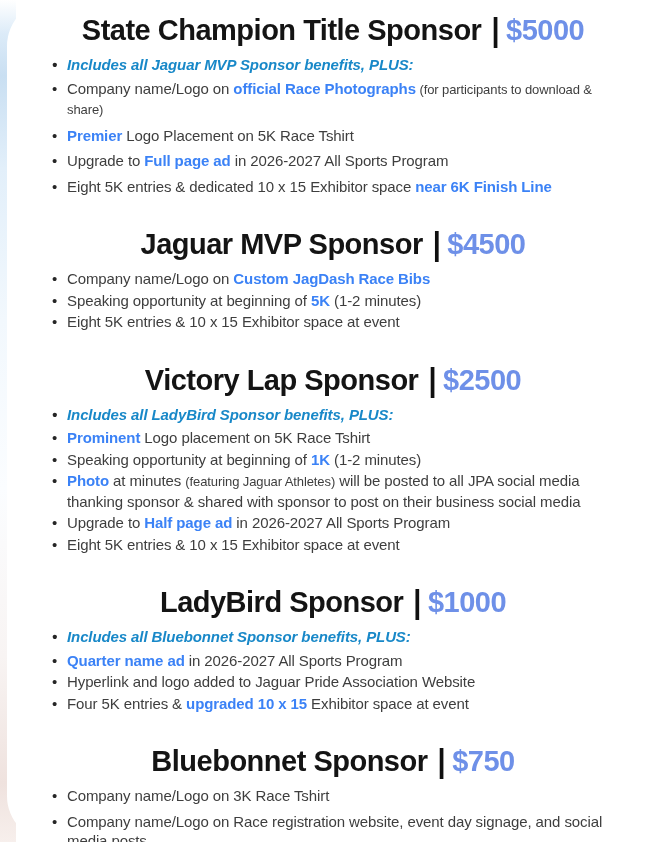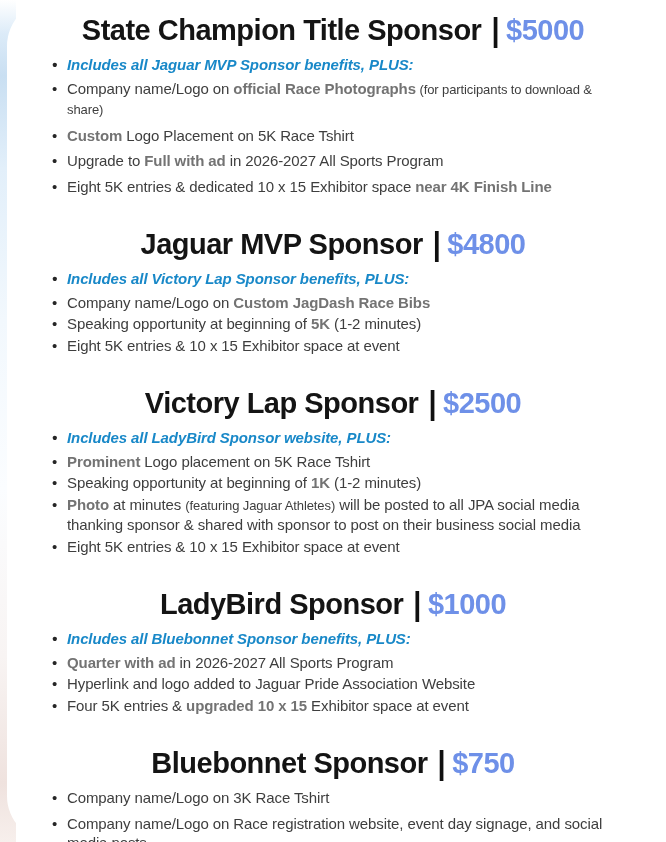--- a/index.html
+++ b/index.html
@@ -38,66 +38,66 @@
     position:relative;padding-left:15px;font-size:15px;line-height:19.5px;
     color:#3E3E3E;margin:0 16px 2px 0;letter-spacing:-0.1px;
   }
   li.benefit::before{
     content:"\2022";position:absolute;left:0;top:0;color:#262626;font-size:15px;
   }
   .loose li.benefit{margin-bottom:6px;}
   li.benefit.highlight{
     color:#1888C8;font-weight:bold;font-style:italic;margin-bottom:4px;
   }
-  li.benefit .b{font-weight:bold;color:#737373;}
+  li.benefit .b{font-weight:bold;color:#3b82f6;}
   li.benefit .small{font-size:13px;}
   li.benefit .xs{font-size:10.5px;}
 </style>
 </head>
 <body>
 
 <div class="edge-strip"></div>
 <div class="page-card"></div>
 
 <div class="content">
   <div>
       <section class="sponsor-section loose">
         <h2 class="sec-title"><span>State Champion Title Sponsor</span><span class="bar">|</span><span class="price">$5000</span></h2>
         <ul class="benefits">
           <li class="benefit highlight"><span>Includes all Jaguar MVP Sponsor benefits, PLUS:</span></li>
           <li class="benefit"><span>Company name/Logo on </span><span class="b">official Race Photographs</span><span class="small"> (for participants to download &amp; share)</span></li>
-          <li class="benefit"><span class="b">Custom</span><span> Logo Placement on 5K Race Tshirt</span></li>
-          <li class="benefit"><span>Upgrade to </span><span class="b">Full with ad</span><span> in 2026-2027 All Sports Program</span></li>
-          <li class="benefit"><span>Eight 5K entries &amp; dedicated 10 x 15 Exhibitor space </span><span class="b">near 4K Finish Line</span></li>
+          <li class="benefit"><span class="b">Premier</span><span> Logo Placement on 5K Race Tshirt</span></li>
+          <li class="benefit"><span>Upgrade to </span><span class="b">Full page ad</span><span> in 2026-2027 All Sports Program</span></li>
+          <li class="benefit"><span>Eight 5K entries &amp; dedicated 10 x 15 Exhibitor space </span><span class="b">near 6K Finish Line</span></li>
         </ul>
       </section>
       <section class="sponsor-section">
-        <h2 class="sec-title"><span>Jaguar MVP Sponsor</span><span class="bar">|</span><span class="price">$4800</span></h2>
+        <h2 class="sec-title"><span>Jaguar MVP Sponsor</span><span class="bar">|</span><span class="price">$4500</span></h2>
         <ul class="benefits">
-          <li class="benefit highlight"><span>Includes all Victory Lap Sponsor benefits, PLUS:</span></li>
           <li class="benefit"><span>Company name/Logo on </span><span class="b">Custom JagDash Race Bibs</span></li>
           <li class="benefit"><span>Speaking opportunity at beginning of </span><span class="b">5K</span><span> (1-2 minutes)</span></li>
           <li class="benefit"><span>Eight 5K entries &amp; 10 x 15 Exhibitor space at event</span></li>
         </ul>
       </section>
       <section class="sponsor-section">
         <h2 class="sec-title"><span>Victory Lap Sponsor</span><span class="bar">|</span><span class="price">$2500</span></h2>
         <ul class="benefits">
-          <li class="benefit highlight"><span>Includes all LadyBird Sponsor website, PLUS:</span></li>
+          <li class="benefit highlight"><span>Includes all LadyBird Sponsor benefits, PLUS:</span></li>
           <li class="benefit"><span class="b">Prominent</span><span> Logo placement on 5K Race Tshirt</span></li>
           <li class="benefit"><span>Speaking opportunity at beginning of </span><span class="b">1K</span><span> (1-2 minutes)</span></li>
           <li class="benefit"><span class="b">Photo</span><span> at minutes </span><span class="small">(featuring Jaguar Athletes)</span><span> will be posted to all JPA social media thanking sponsor &amp; shared with sponsor to post on their business social media</span></li>
+          <li class="benefit"><span>Upgrade to </span><span class="b">Half page ad</span><span> in 2026-2027 All Sports Program</span></li>
           <li class="benefit"><span>Eight 5K entries &amp; 10 x 15 Exhibitor space at event</span></li>
         </ul>
       </section>
       <section class="sponsor-section">
         <h2 class="sec-title"><span>LadyBird Sponsor</span><span class="bar">|</span><span class="price">$1000</span></h2>
         <ul class="benefits">
           <li class="benefit highlight"><span>Includes all Bluebonnet Sponsor benefits, PLUS:</span></li>
-          <li class="benefit"><span class="b">Quarter with ad</span><span> in 2026-2027 All Sports Program</span></li>
+          <li class="benefit"><span class="b">Quarter name ad</span><span> in 2026-2027 All Sports Program</span></li>
           <li class="benefit"><span>Hyperlink and logo added to Jaguar Pride Association Website</span></li>
           <li class="benefit"><span>Four 5K entries &amp; </span><span class="b">upgraded 10 x 15</span><span> Exhibitor space at event</span></li>
         </ul>
       </section>
       <section class="sponsor-section loose">
         <h2 class="sec-title"><span>Bluebonnet Sponsor</span><span class="bar">|</span><span class="price">$750</span></h2>
         <ul class="benefits">
           <li class="benefit"><span>Company name/Logo on 3K Race Tshirt</span></li>
           <li class="benefit"><span>Company name/Logo on Race registration website, event day signage, and social media posts</span></li>
         </ul>

